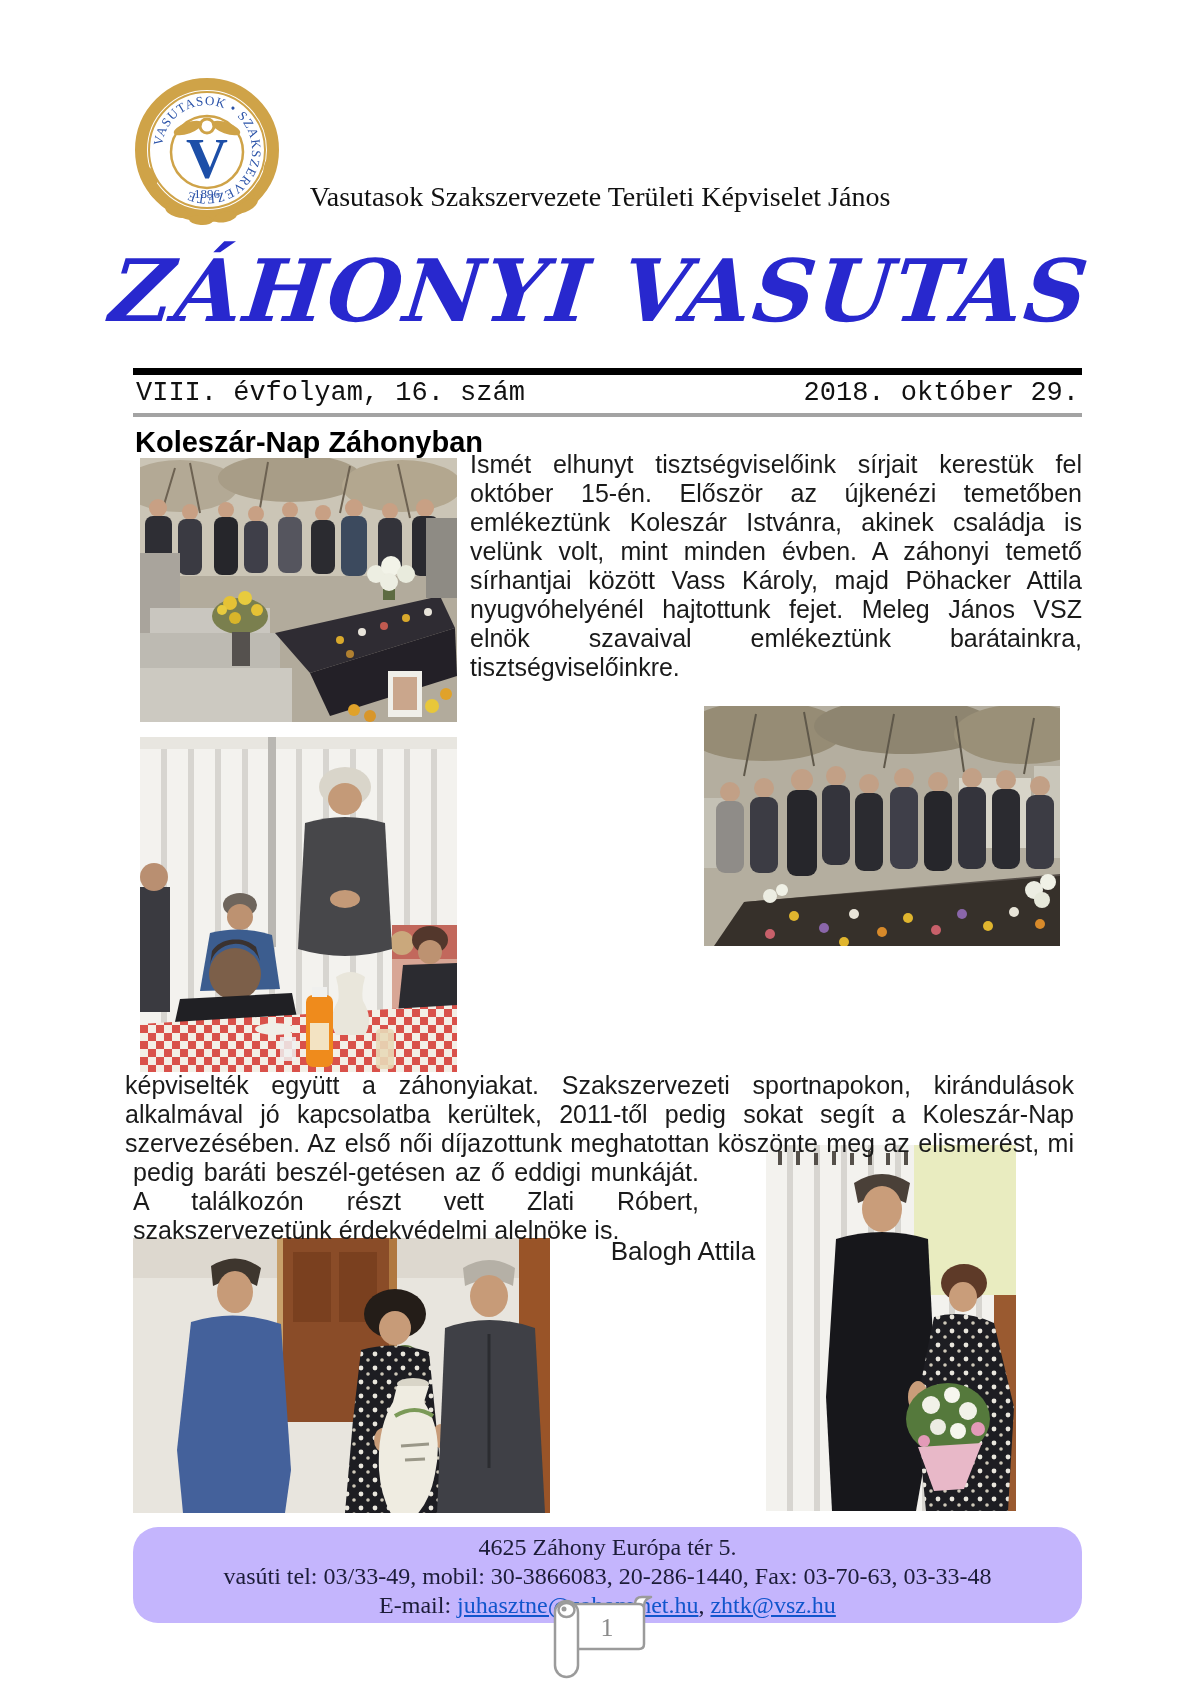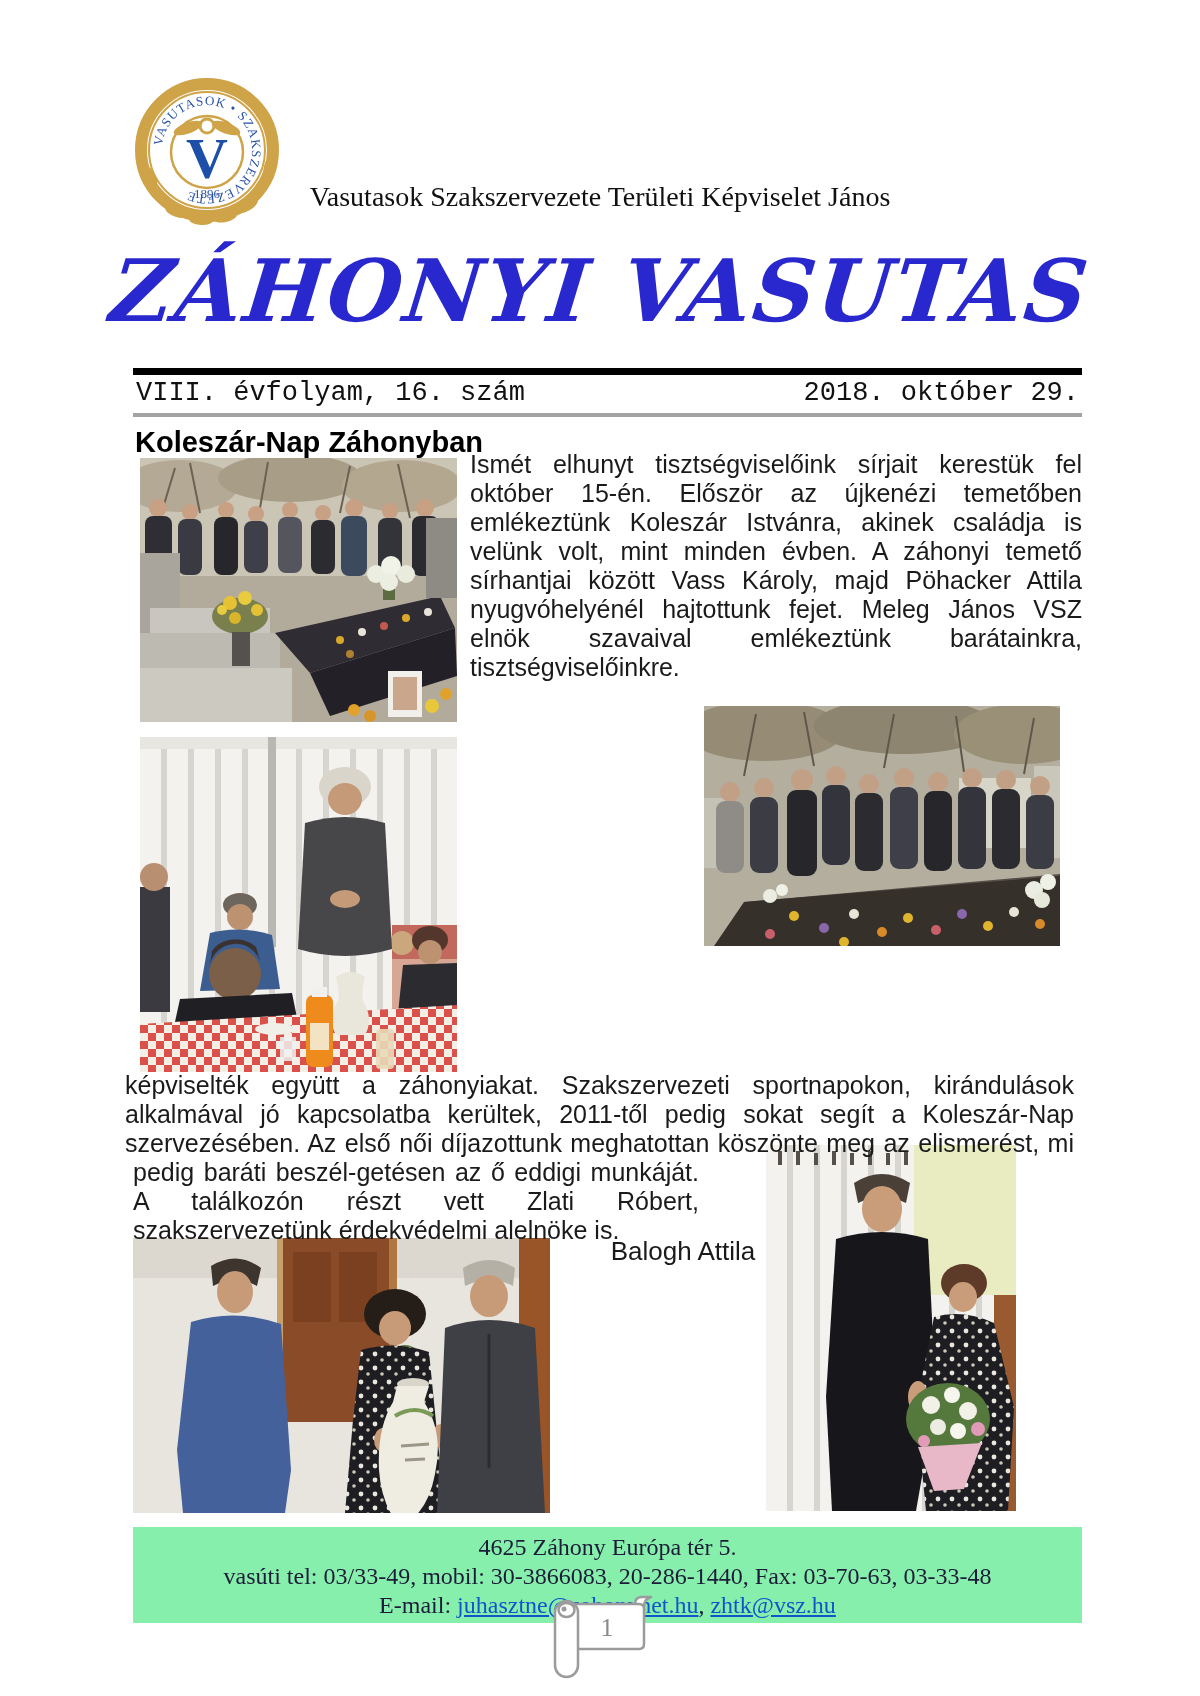--- a/index.html
+++ b/index.html
@@ -386,21 +386,21 @@
         <line x1="356" y1="96" x2="356" y2="230" stroke="#2b2c30" stroke-width="3"></line>
       </g>
     </svg>
   </div>
 
   <div class="body-txt p1">Ismét elhunyt tisztségviselőink sírjait kerestük fel október 15-én. Először az újkenézi temetőben emlékeztünk Koleszár Istvánra, akinek családja is velünk volt, mint minden évben. A záhonyi temető sírhantjai között Vass Károly, majd Pöhacker Attila nyugvóhelyénél hajtottunk fejet. Meleg János VSZ elnök szavaival emlékeztünk barátainkra, tisztségviselőinkre.</div>
   <div class="body-txt p2f cont">képviselték együtt a záhonyiakat. Szakszervezeti sportnapokon, kirándulások alkalmával jó kapcsolatba kerültek, 2011-től pedig sokat segít a Koleszár-Nap szervezésében. Az első női díjazottunk meghatottan köszönte meg az elismerést, mi</div>
   <div class="body-txt p2l">pedig baráti beszél-getésen az ő eddigi munkáját. A találkozón részt vett Zlati Róbert, szakszervezetünk érdekvédelmi alelnöke is.</div>
   <div class="signature">Balogh Attila</div>
 
-  <div class="footer" id="footerBar" style="background: #86efac; color: rgb(28, 28, 56);">
+  <div class="footer" id="footerBar" style="background: #c4b5fd; color: rgb(28, 28, 56); border-radius: 25px;">
     <div>4625 Záhony Európa tér 5.</div>
     <div>vasúti tel: 03/33-49, mobil: 30-3866083, 20-286-1440, Fax: 03-70-63, 03-33-48</div>
     <div><span>E-mail: </span><a id="link1" style="color: rgb(17, 85, 204);">juhasztne@zahonynet.hu</a><span>, </span><a id="link2" style="color: rgb(17, 85, 204);">zhtk@vsz.hu</a></div>
   </div>
 
   <svg class="scroll-badge" viewBox="0 0 116 95">
     <g fill="#ffffff" stroke="#9b9b9b" stroke-width="2.5" stroke-linejoin="round">
       <path d="M92,10 Q92,3 99,3 L108,3 Q101,5 101,12 L101,16 Z"></path>
       <path d="M30,10 L96,10 Q101,10 101,15 L101,50 Q101,55 96,55 L30,55 Z"></path>
       <rect x="12" y="7" width="23" height="76" rx="11.5"></rect>

